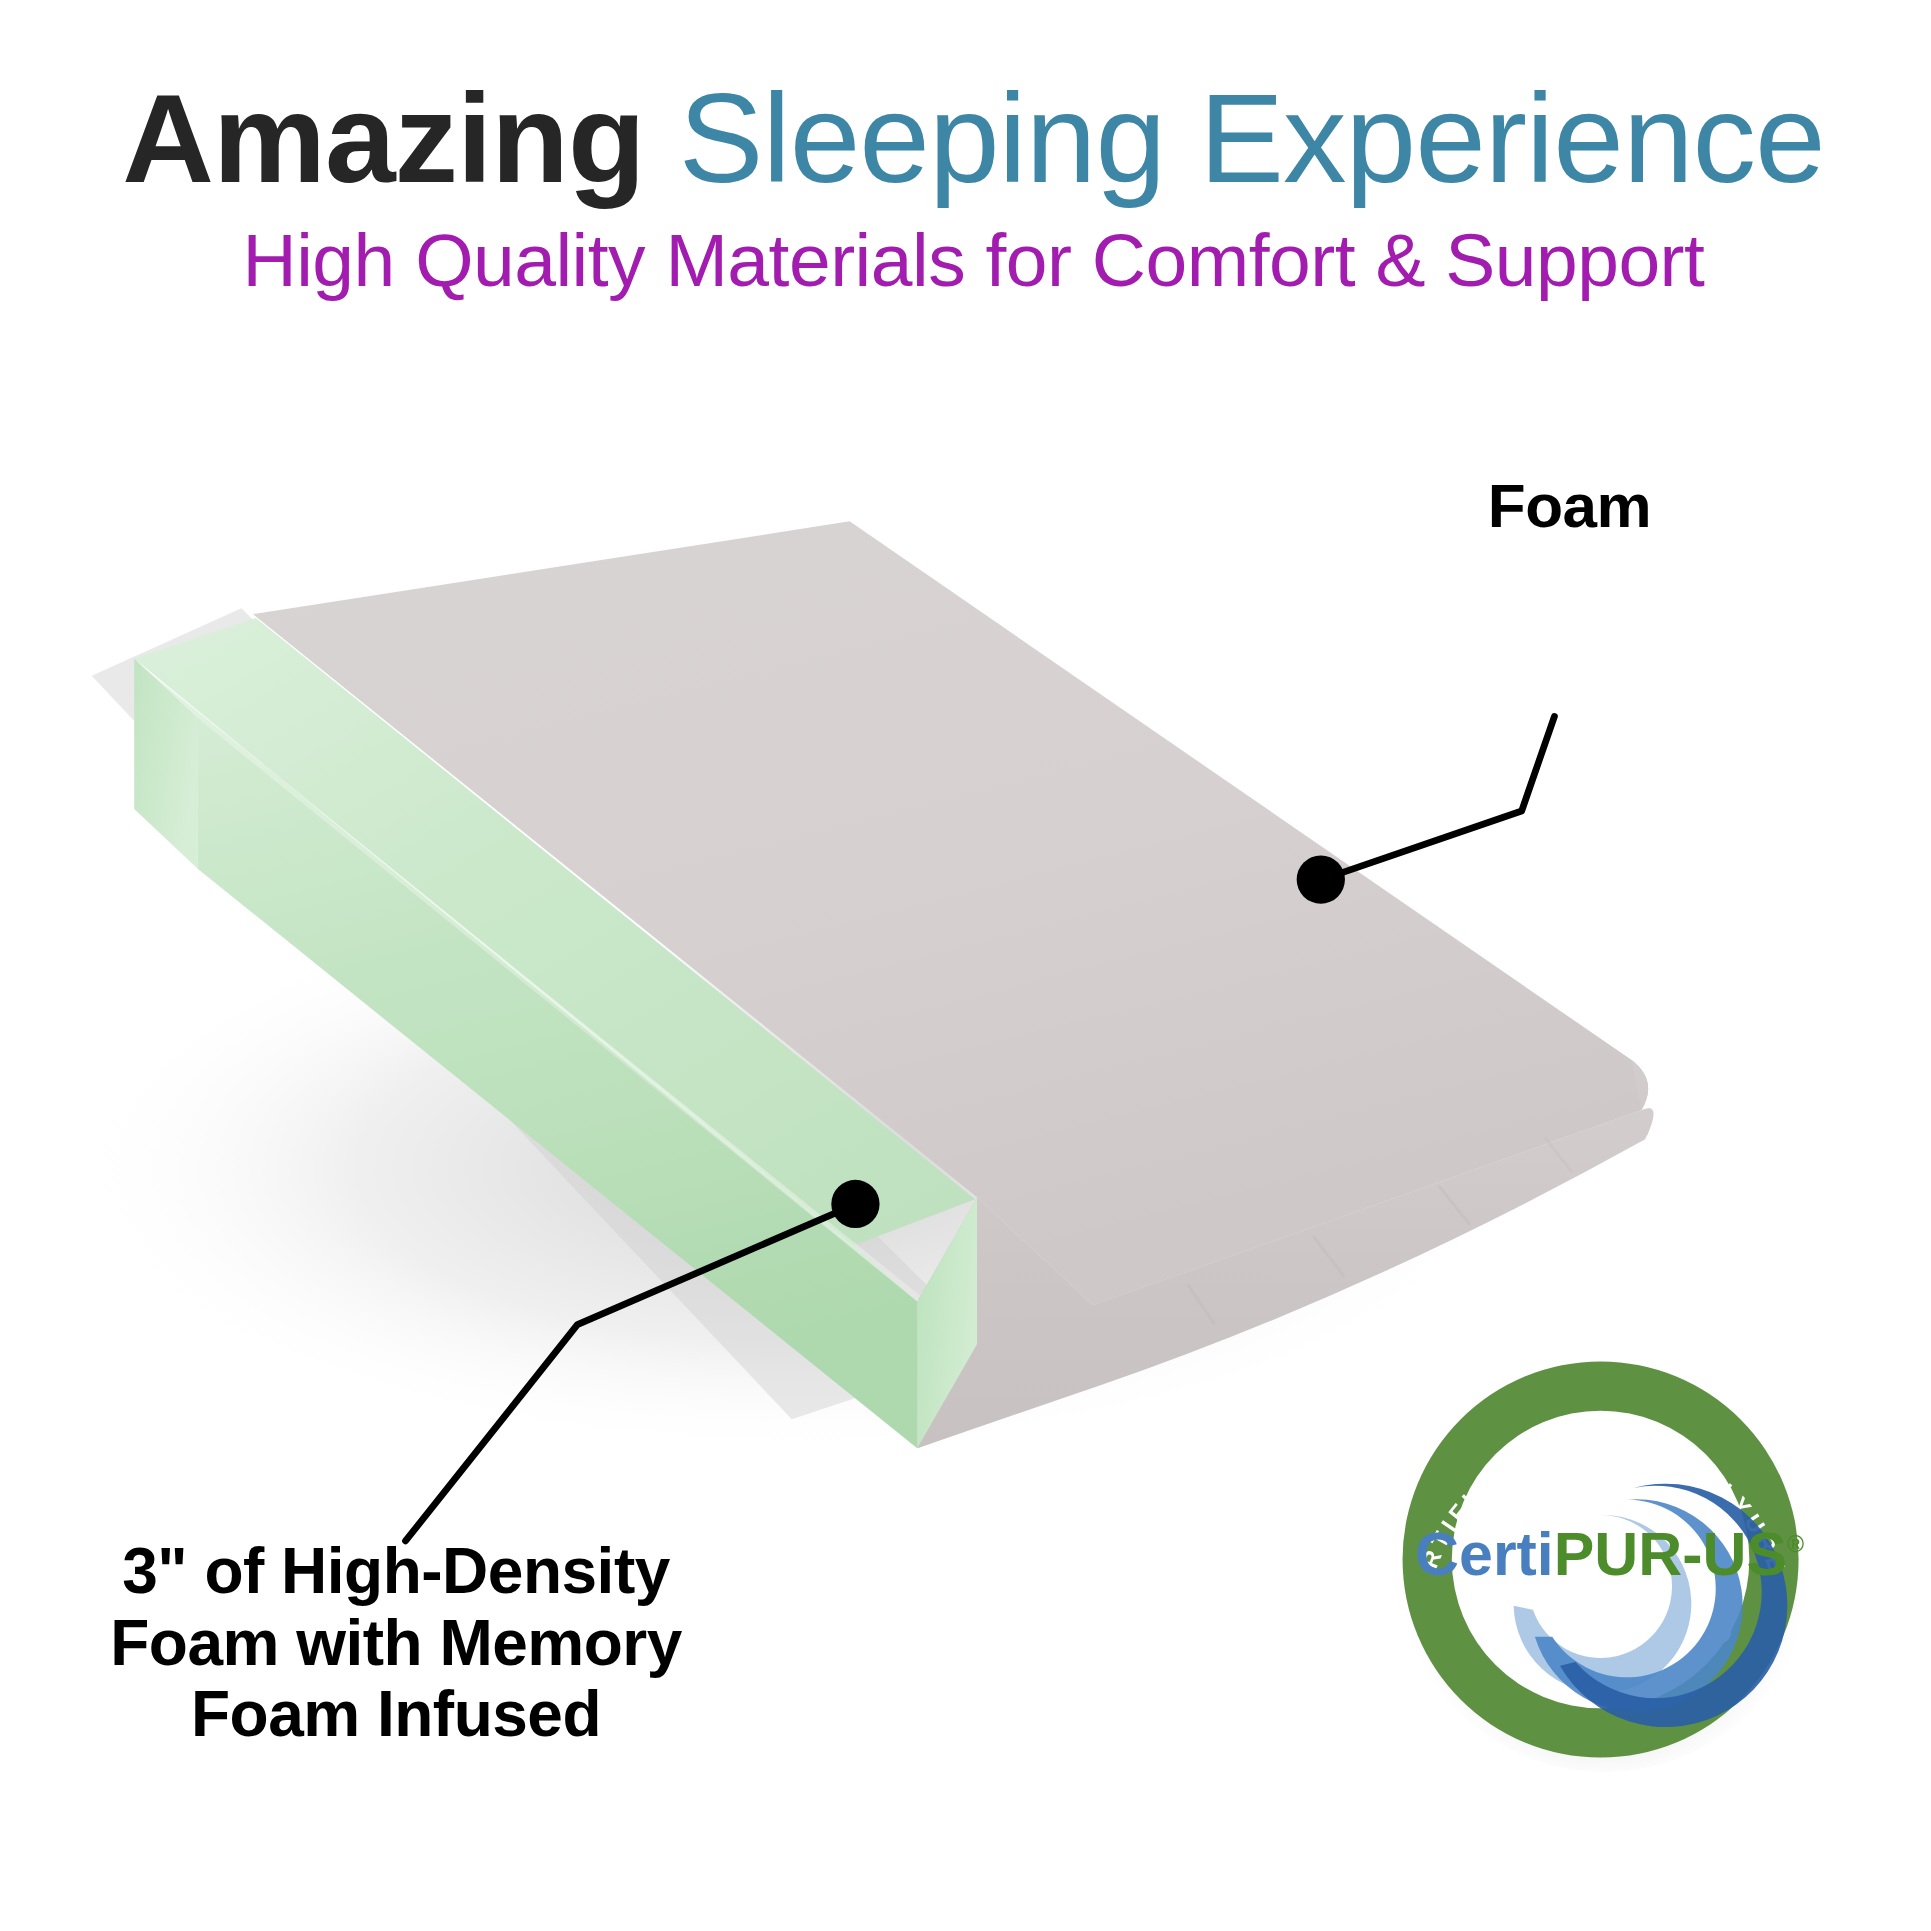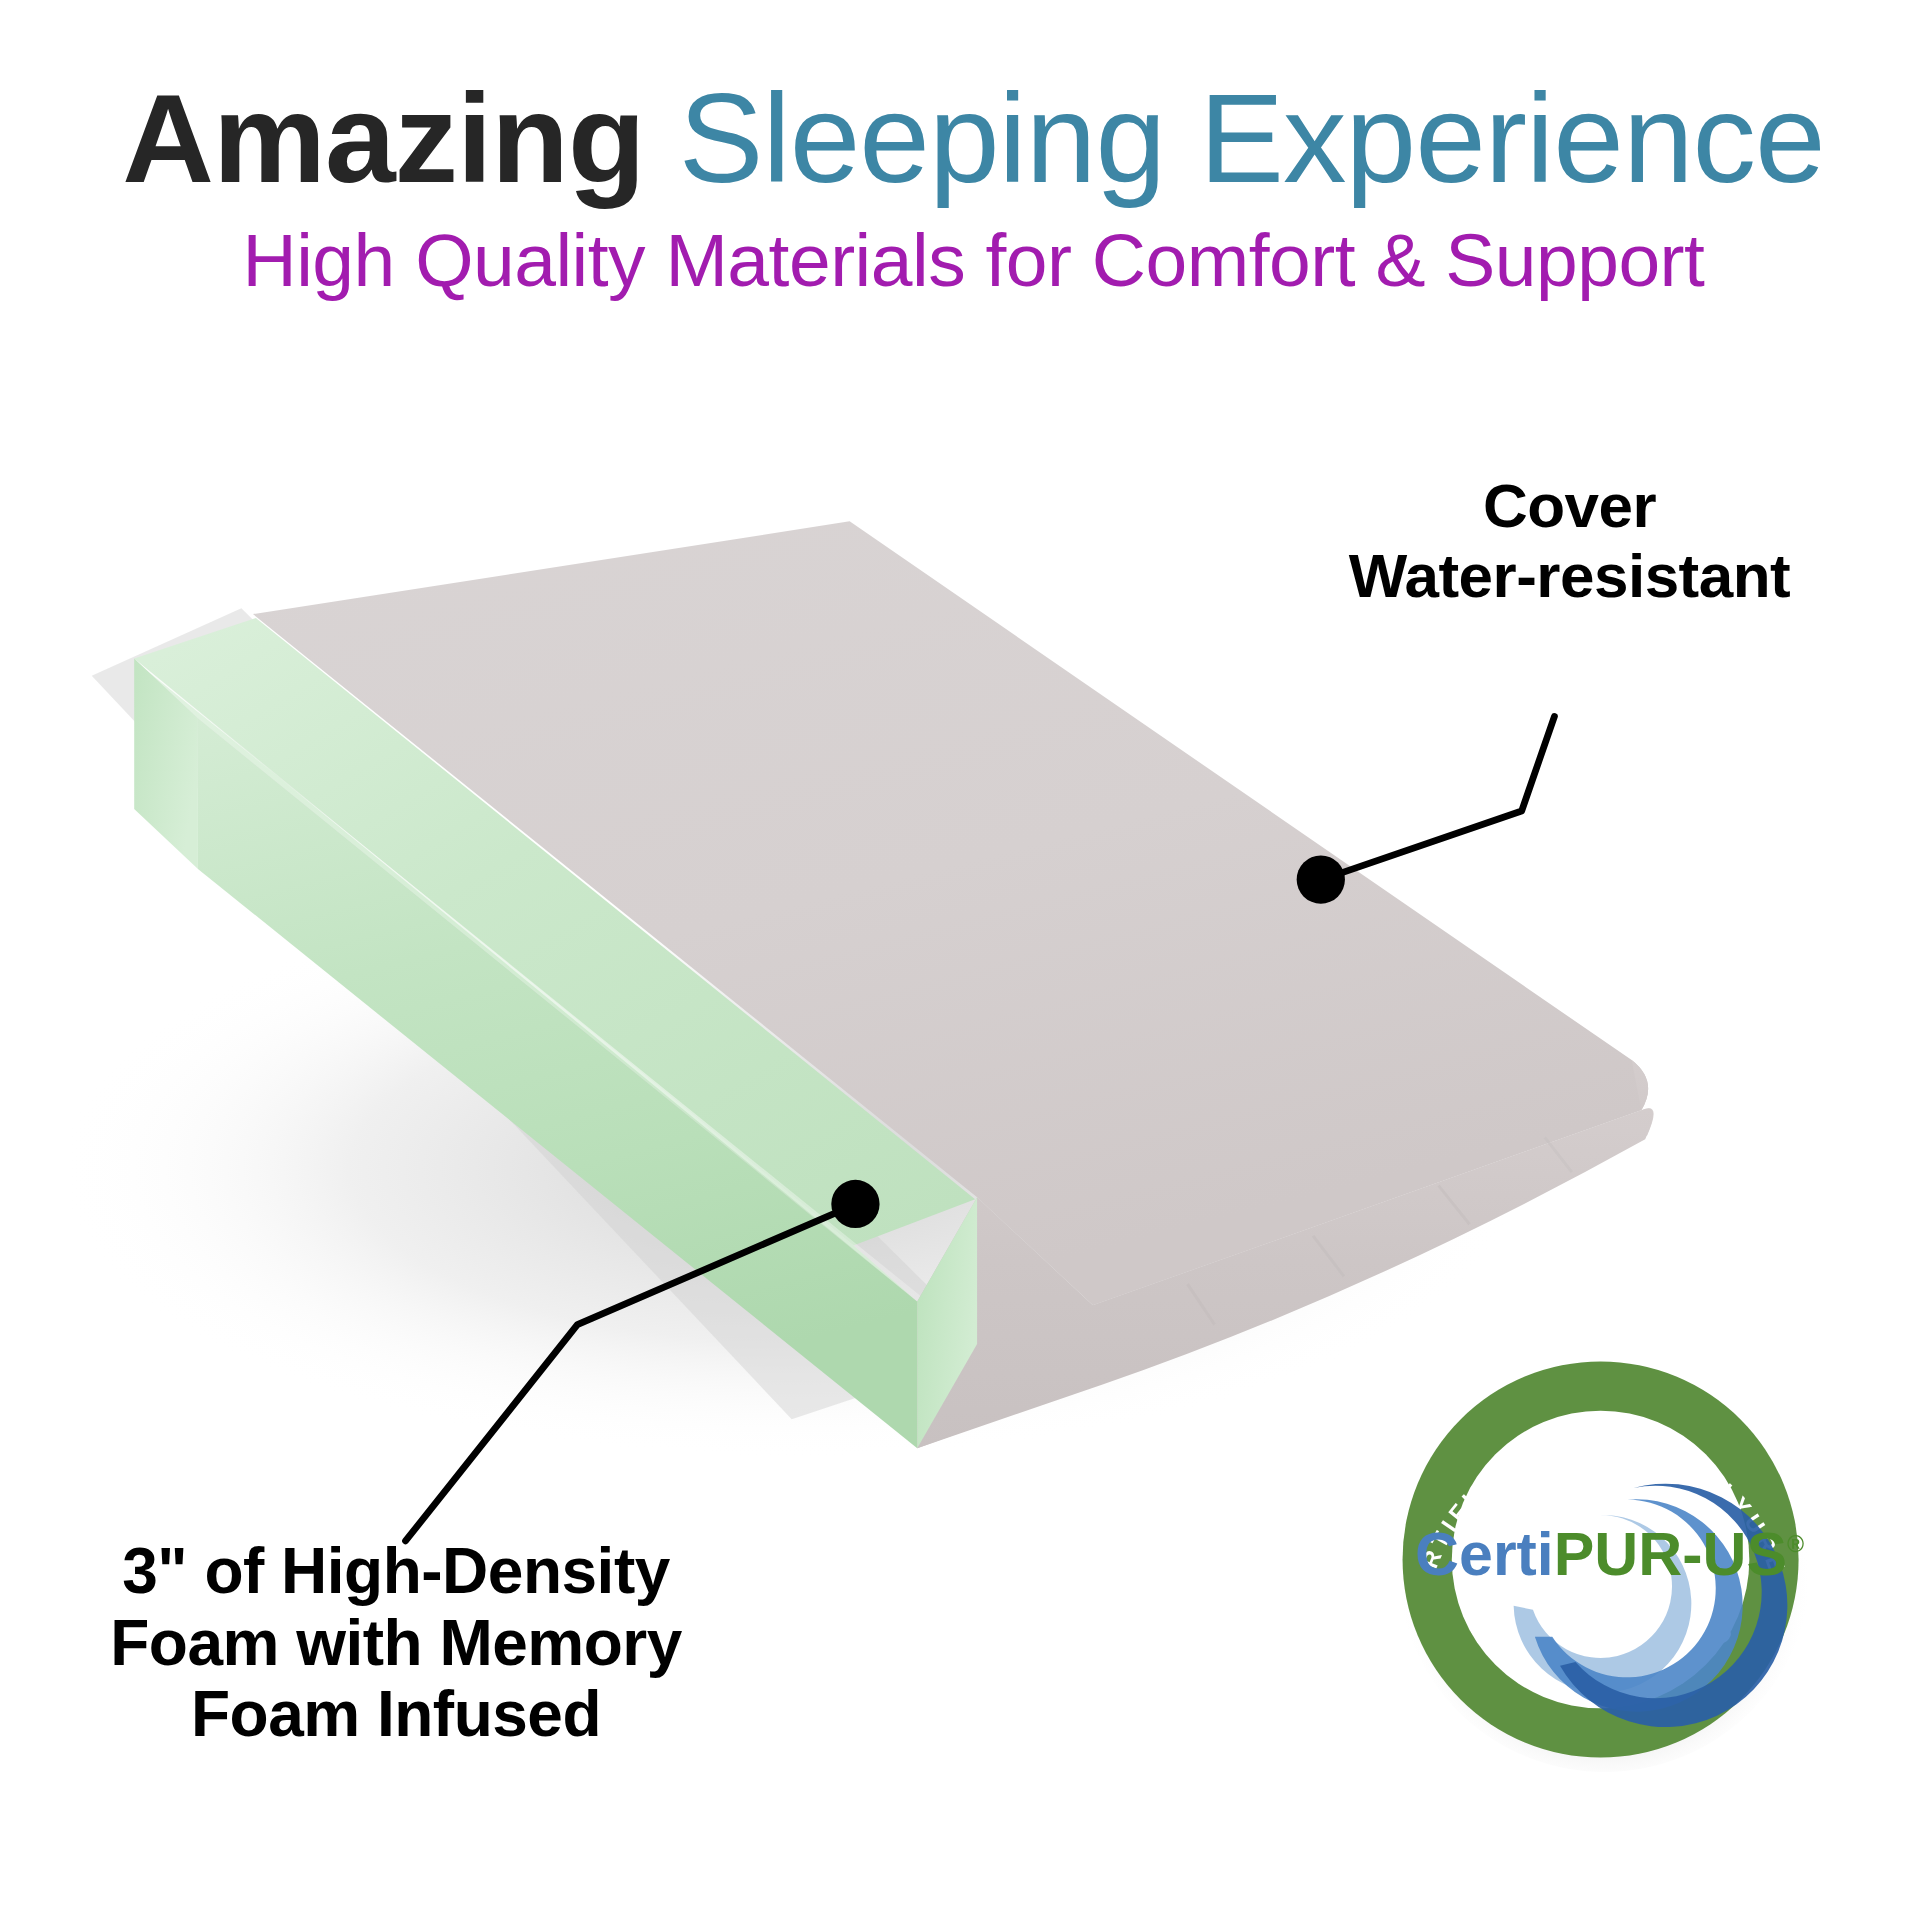--- a/index.html
+++ b/index.html
@@ -190,22 +190,21 @@
   <svg id="leader-art" viewBox="0 0 2000 2000">
 
     <polyline points="1372,910 1576,840 1610,742" fill="none" stroke="#000000" stroke-width="7" stroke-linecap="round" stroke-linejoin="round"></polyline>
     <circle cx="1368" cy="911" r="25" fill="#000000"></circle>
 
     <polyline points="880,1250 598,1372 420,1596" fill="none" stroke="#000000" stroke-width="7" stroke-linecap="round" stroke-linejoin="round"></polyline>
     <circle cx="886" cy="1247" r="25" fill="#000000"></circle>
   </svg>
 
   <div class="callout" id="callout-cover">
-    <span class="ln">Cover</span>
-    <span class="ln">Water-resistant</span>
+    <span class="ln">Foam</span>
   </div>
 
   <div class="callout" id="callout-foam">
     <span class="ln">3" of High-Density</span>
     <span class="ln">Foam with Memory</span>
     <span class="ln">Foam Infused</span>
   </div>
 
   <svg id="badge-art" viewBox="0 0 440 440">
     <defs>

